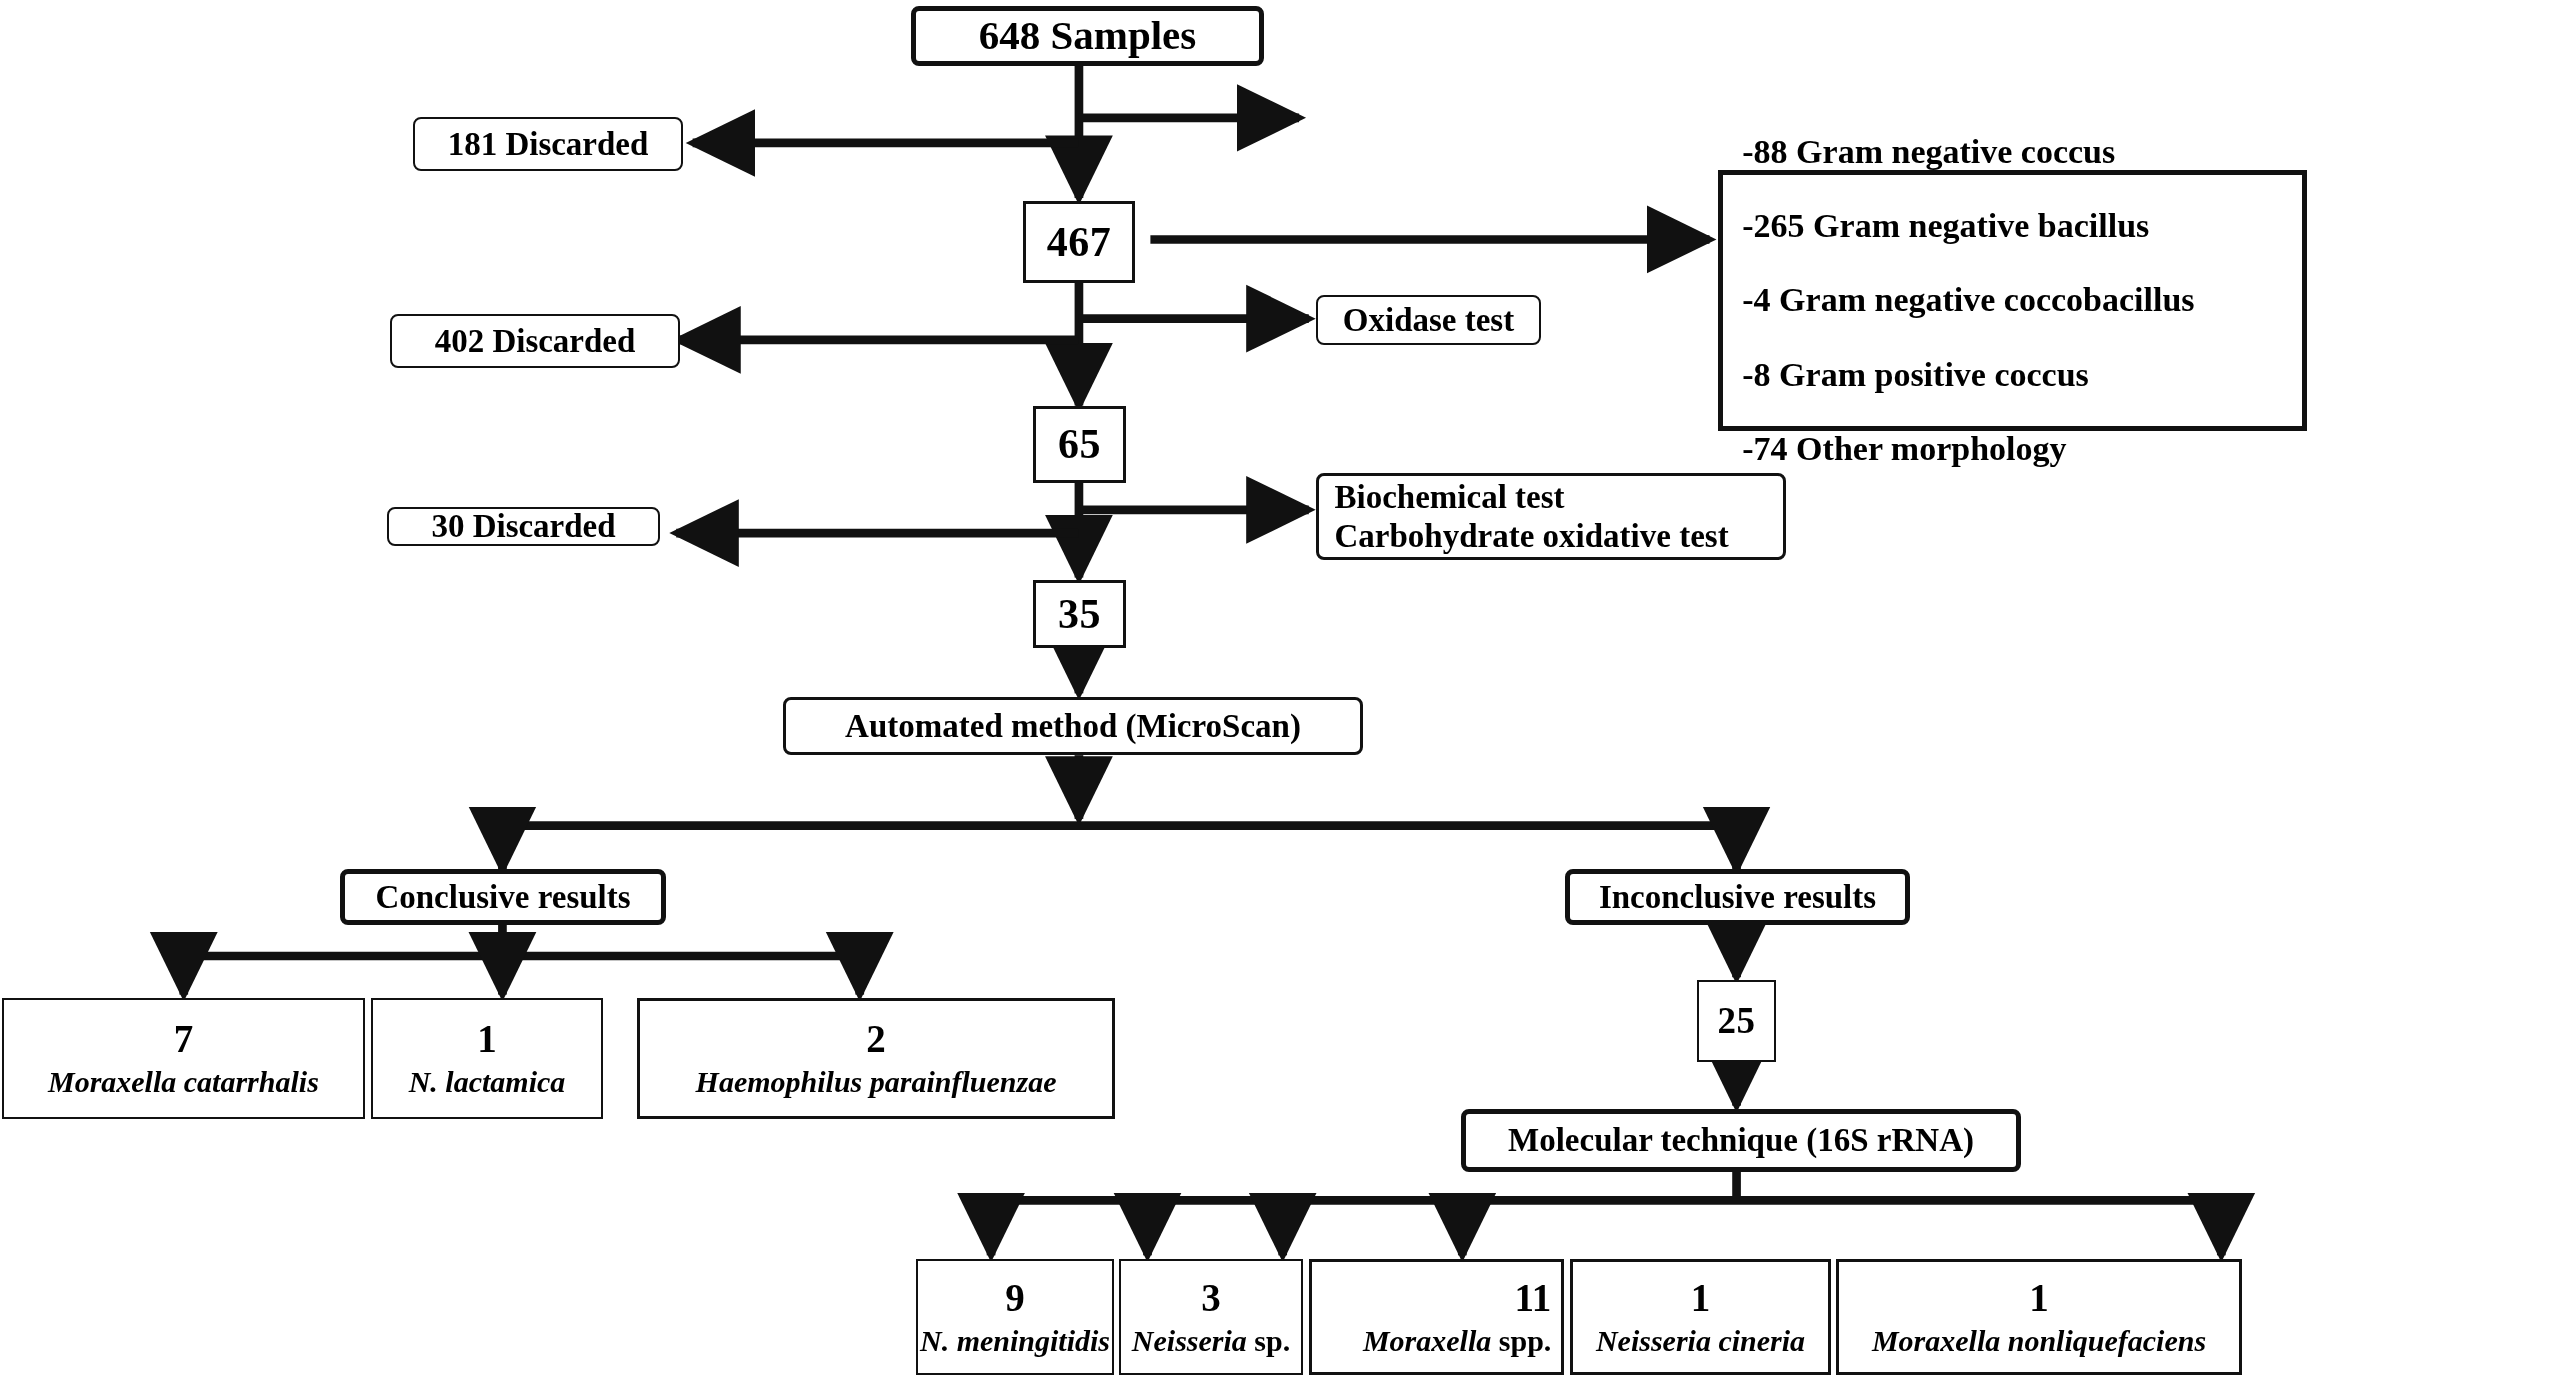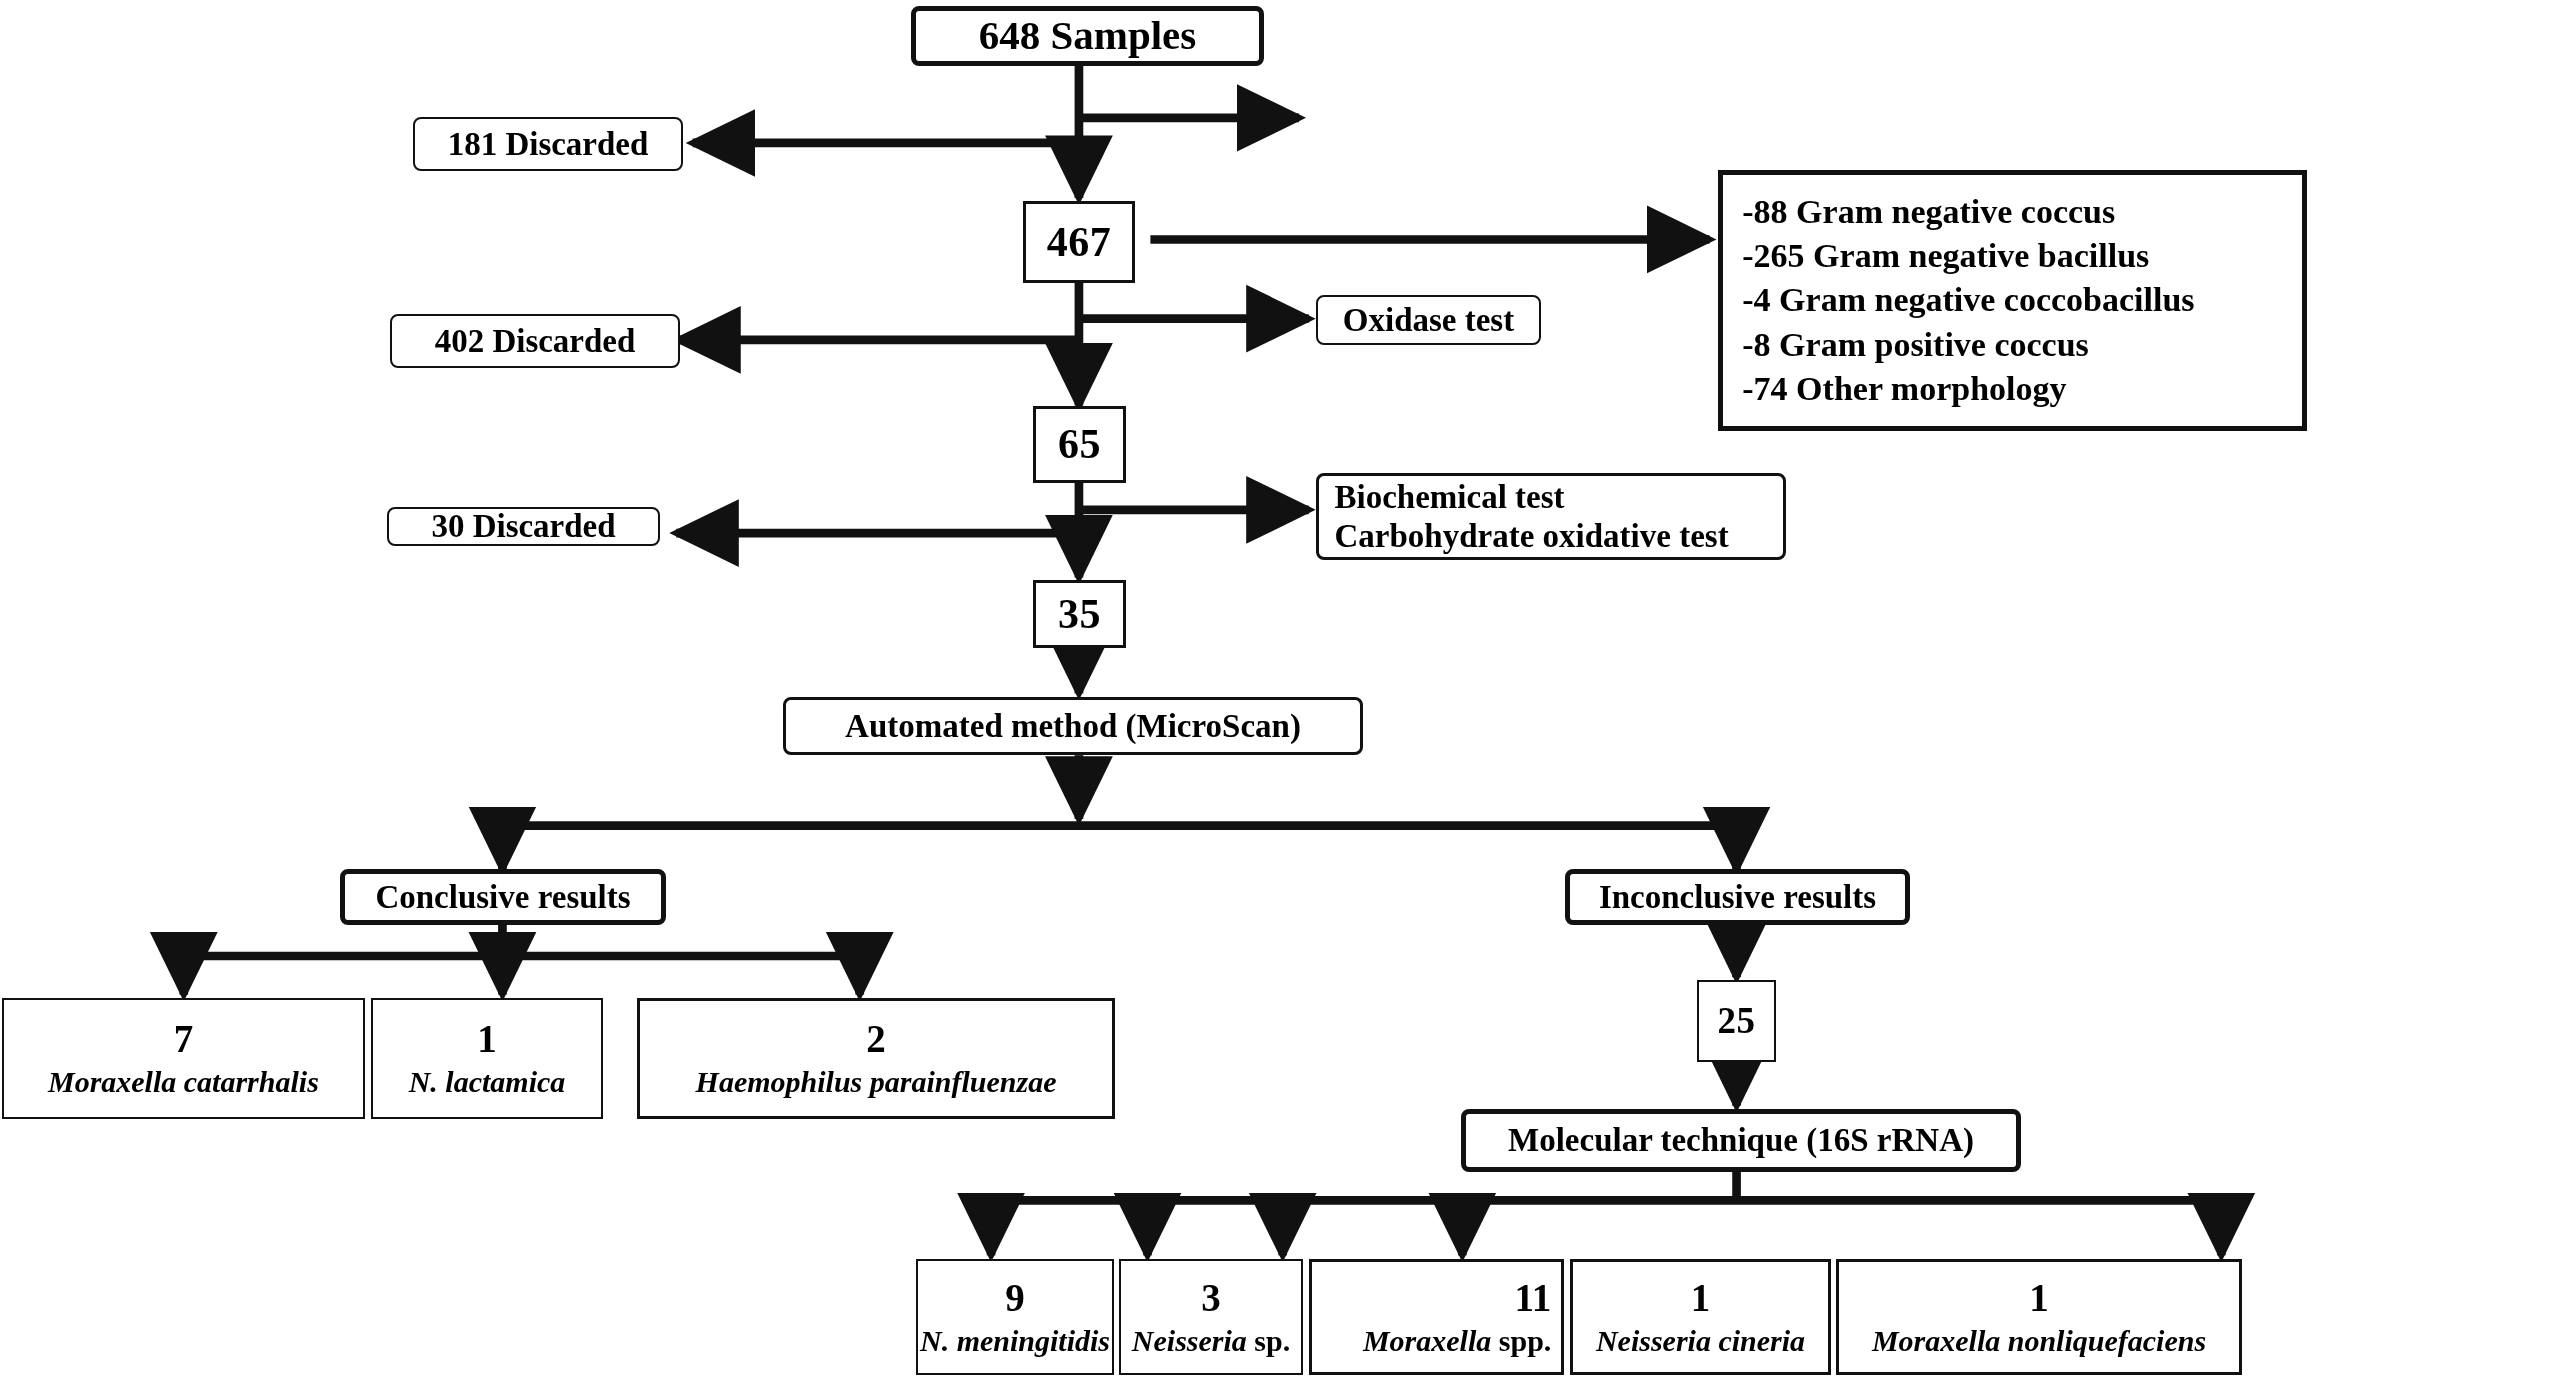--- a/index.html
+++ b/index.html
@@ -46,20 +46,21 @@
   .count-node { font-size: 42px; letter-spacing: 0.5px; }
   .label-node { font-size: 33px; border-radius: 8px; }
 
   .list-node {
     align-items: flex-start;
     justify-content: center;
     text-align: left;
     padding: 9.7px 17.4px 9.7px 19.3px;
     font-size: 34px;
     line-height: 1.30;
+    gap: 30px;
   }
   .list-node .row { white-space: nowrap; display: block; }
 
   .multi-line { align-items: flex-start; text-align: left; padding-left: 15.5px; }
   .multi-line .row { display: block; white-space: nowrap; }
 
   .result-node { padding: 5.8px 9.7px; justify-content: center; }
   .result-node .num {
     font-size: 39px;
     font-weight: bold;

